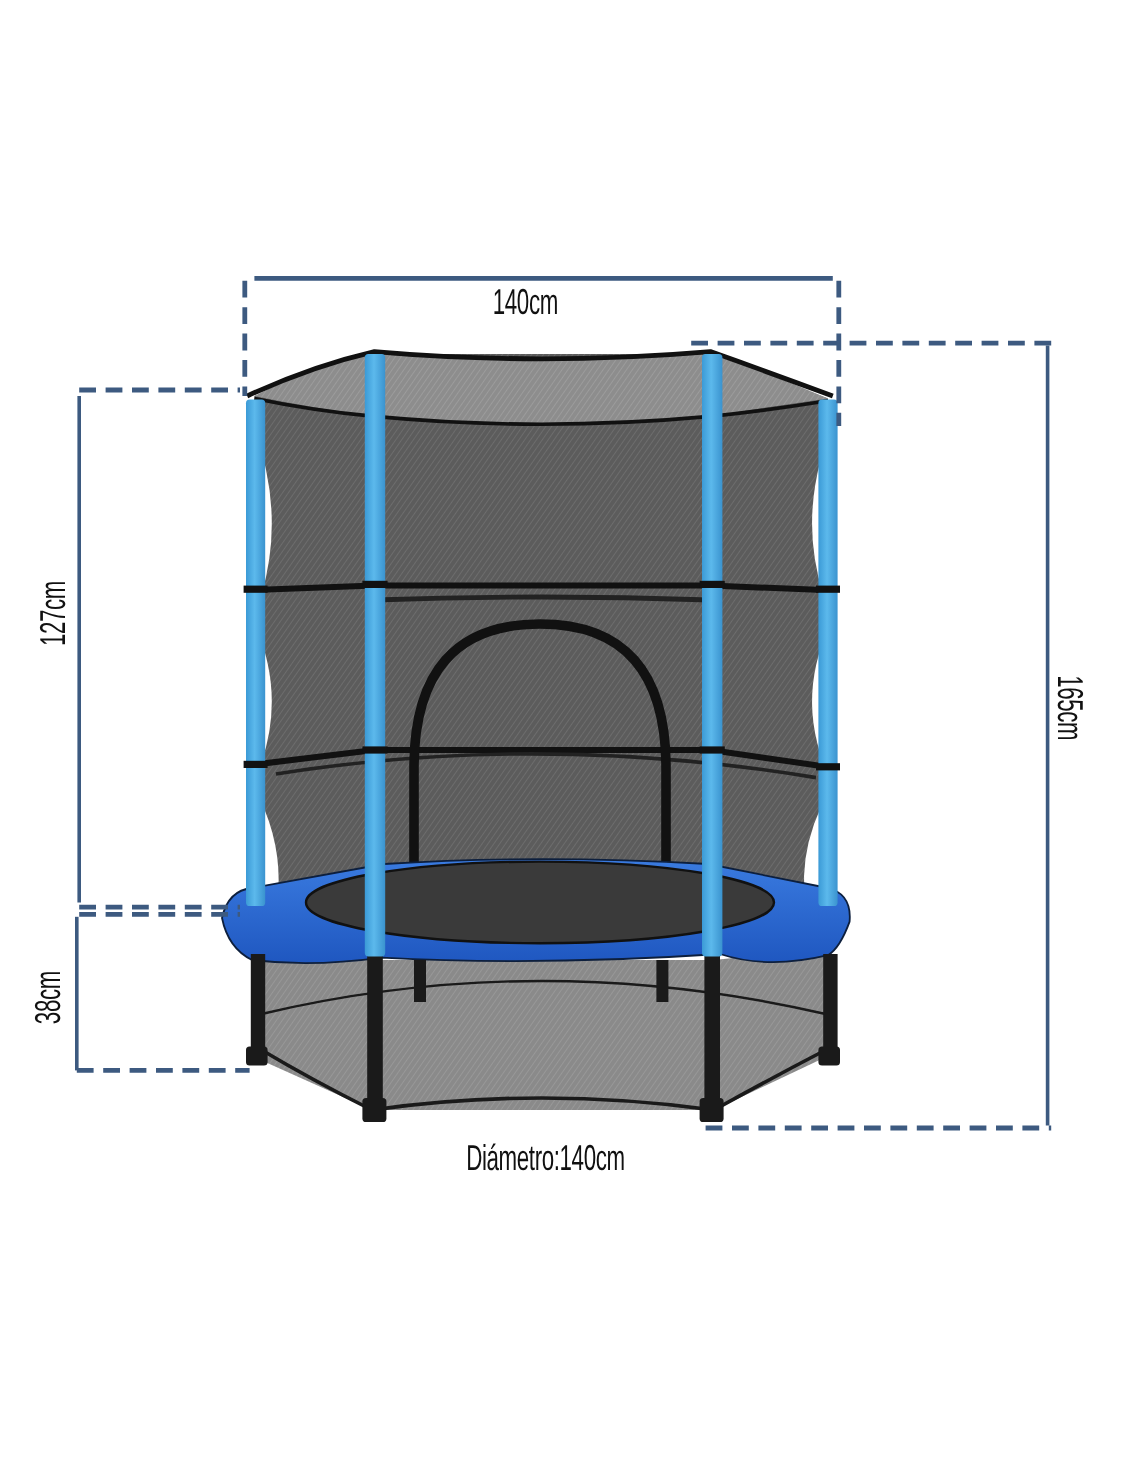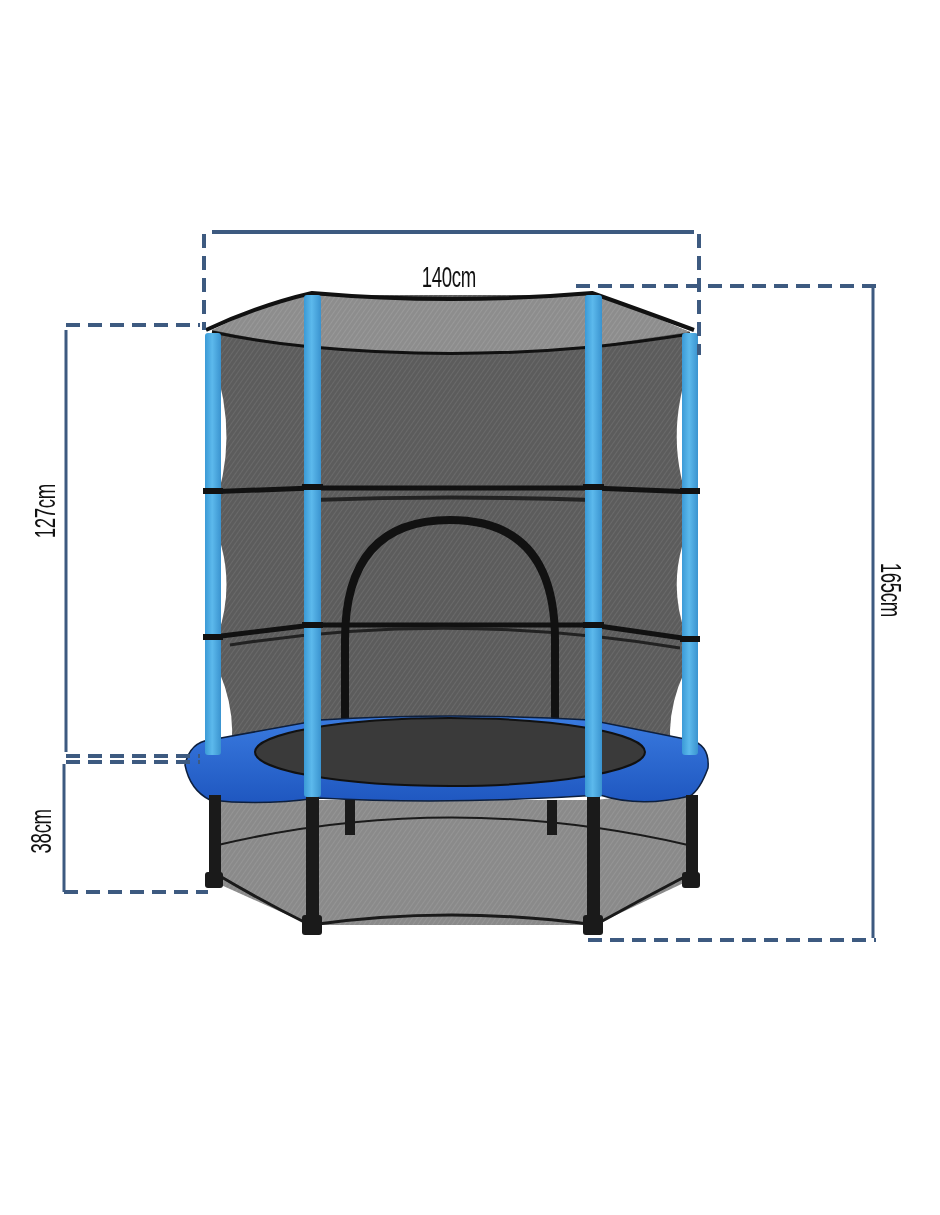--- a/index.html
+++ b/index.html
@@ -125,25 +125,28 @@
       <line x1="64" y1="764" x2="64" y2="892" stroke-width="3"></line>
       <line x1="64" y1="892" x2="208" y2="892" stroke-width="4" stroke-dasharray="14 8"></line>
 
       <line x1="576" y1="286" x2="876" y2="286" stroke-width="4" stroke-dasharray="14 8"></line>
       <line x1="873" y1="288" x2="873" y2="938" stroke-width="3"></line>
       <line x1="588" y1="940" x2="876" y2="940" stroke-width="4" stroke-dasharray="14 8"></line>
     </g>
   </svg>
 
   
-  <div class="label" style="left:394px; top:238px; width:110px; text-align:center;margin-top:24px;">
+  <div class="label" style="left:394px; top:238px; width:110px; ">
     <span class="narrow">140cm</span>
   </div>
   <div class="label" style="left:-10px; top:496px; width:110px; text-align:center; transform: rotate(-90deg);">
     <span class="narrow">127cm</span>
   </div>
   <div class="label" style="left:-14px; top:816px; width:110px; text-align:center; transform: rotate(-90deg);">
     <span class="narrow">38cm</span>
   </div>
   <div class="label" style="left:836px; top:575px; width:110px; text-align:center; transform: rotate(90deg);">
     <span class="narrow">165cm</span>
   </div>
+  <div class="label" style="left:300px; top:951px; width:310px; text-align:center;">
+    <span class="narrow">Diámetro:140cm</span>
+  </div>
 </div>
 
 </body></html>

